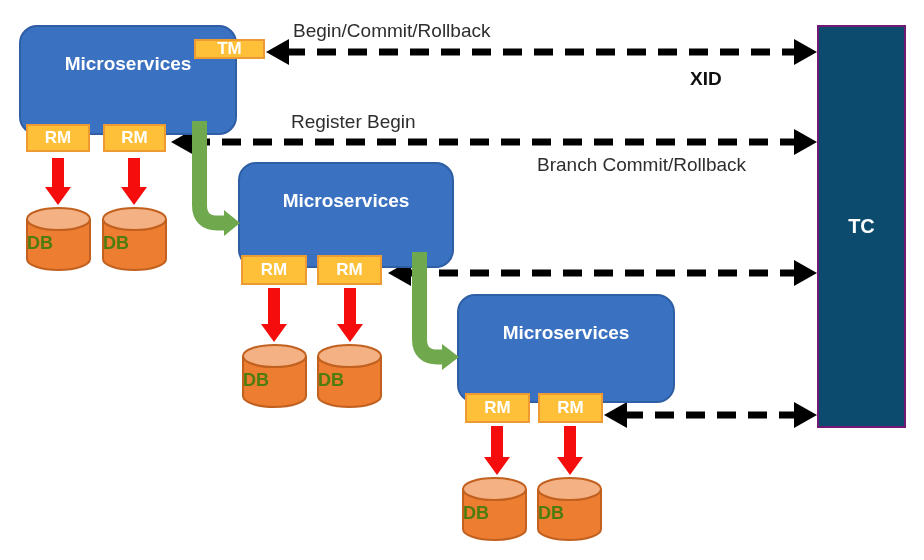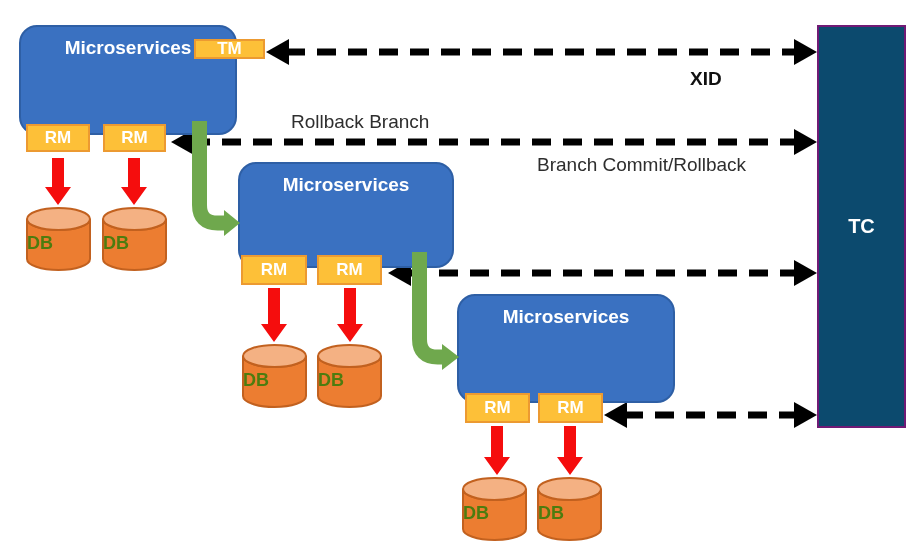--- a/index.html
+++ b/index.html
@@ -8,21 +8,21 @@
     font-family:"Liberation Sans", sans-serif;
   }
   .layer{position:absolute;left:0;top:0;width:924px;height:560px;}
   .layer.back{z-index:1;}
   .layer.front{z-index:3;}
   .abs{position:absolute;box-sizing:border-box;}
   .blue-box{
     z-index:2;background:#3A71C1;border:2px solid #2E5FA5;border-radius:18px;
   }
   .box-title{
-    width:100%;text-align:center;padding-top:10px;
+    width:100%;text-align:center;padding-top:26px;
     color:#ffffff;font-weight:bold;font-size:19px;letter-spacing:0px;
   }
   .amber-box{
     z-index:2;background:#FDC038;border:2px solid #EC9A31;
     display:flex;align-items:center;justify-content:center;
     color:#ffffff;font-weight:bold;font-size:17px;
   }
   .tc-box{
     z-index:2;background:#0c4a6e;border:2px solid #701a75;
     display:flex;align-items:center;justify-content:center;
@@ -118,22 +118,23 @@
   <div class="abs amber-box" style="left:194px;top:39px;width:71px;height:20px">TM</div>
   <div class="abs amber-box" style="left:26px;top:124px;width:64px;height:28px">RM</div>
   <div class="abs amber-box" style="left:103px;top:124px;width:63px;height:28px">RM</div>
   <div class="abs amber-box" style="left:241px;top:255px;width:66px;height:30px">RM</div>
   <div class="abs amber-box" style="left:317px;top:255px;width:65px;height:30px">RM</div>
   <div class="abs amber-box" style="left:465px;top:393px;width:65px;height:30px">RM</div>
   <div class="abs amber-box" style="left:538px;top:393px;width:65px;height:30px">RM</div>
 
   <div class="abs tc-box" style="left:817px;top:25px;width:89px;height:403px">TC</div>
 
+  <div class="abs flow-label" style="left:293px;top:20px">Begin/Commit/Rollback</div>
   <div class="abs flow-label bold" style="left:690px;top:60px">XID</div>
-  <div class="abs flow-label" style="left:291px;top:111px">Rollback Branch</div>
+  <div class="abs flow-label" style="left:291px;top:111px">Register Begin</div>
   <div class="abs flow-label" style="left:537px;top:154px">Branch Commit/Rollback</div>
 
   <div class="abs db-label" style="left:27px;top:233px">DB</div>
   <div class="abs db-label" style="left:103px;top:233px">DB</div>
   <div class="abs db-label" style="left:243px;top:370px">DB</div>
   <div class="abs db-label" style="left:318px;top:370px">DB</div>
   <div class="abs db-label" style="left:463px;top:503px">DB</div>
   <div class="abs db-label" style="left:538px;top:503px">DB</div>
 
   <svg class="layer front" viewBox="0 0 924 560">

